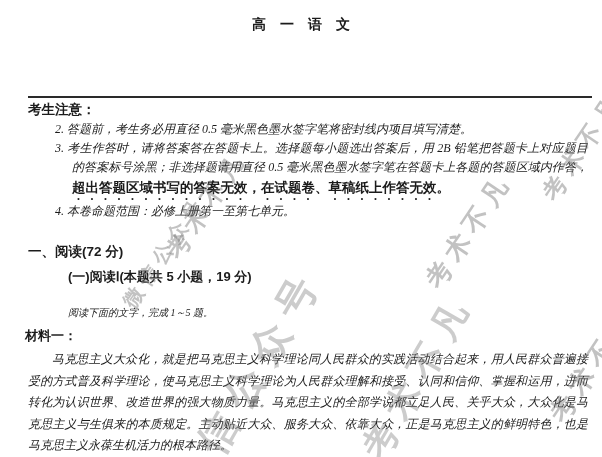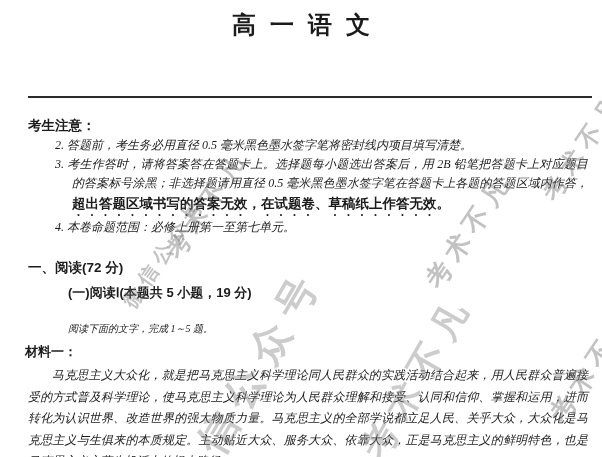--- a/index.html
+++ b/index.html
@@ -7,33 +7,33 @@
     width:602px; height:457px;
     background:#ffffff;
     color:#1b1b1b;
     font-family:"Liberation Serif", serif;
     overflow:hidden;
     position:relative;
   }
   .title {
     padding-top:12px;
     text-align:center;
-    font-size:24px;
+    font-size:14px;
     line-height:26px;
     font-weight:bold;
     letter-spacing:14px;
     text-indent:14px;
     font-family:"Liberation Serif", serif;
   }
   .divider {
     margin:58px 10px 0 28px;
     border:none;
     border-top:2.5px solid #2a2a2a;
   }
-  .notice { margin:19px 14px 0 28px; }
+  .notice { margin:3px 14px 0 28px; }
   .notice-heading {
     font-family:"Liberation Sans", sans-serif;
     font-weight:bold;
     font-size:13.5px;
     line-height:17px;
   }
   .notice-list { margin:2px 0 0 0; padding:0; list-style:none; }
   .notice-item {
     font-size:12px;
     line-height:19px;

